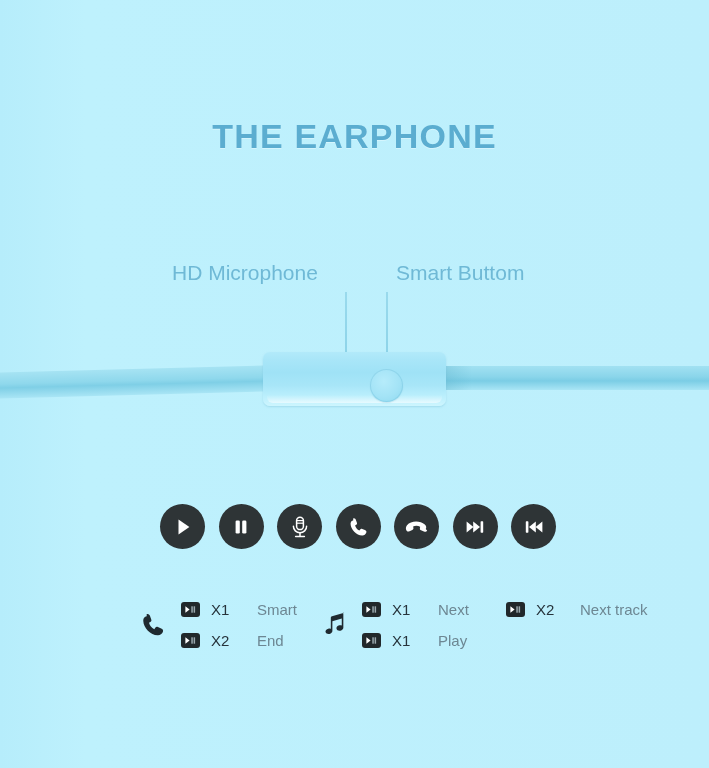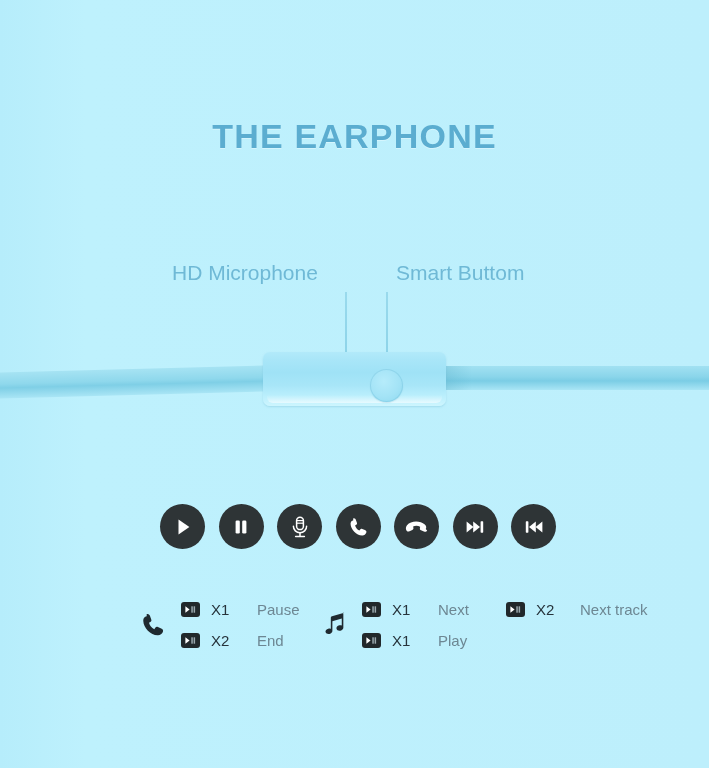--- a/index.html
+++ b/index.html
@@ -302,21 +302,21 @@
       <div class="legend-rows">
         <div class="legend-row">
           <span class="btn-chip">
             <svg width="13" height="9" viewBox="0 0 13 9" aria-hidden="true">
               <path d="M1.4 1.2 L5.6 4.5 L1.4 7.8 Z" fill="#ffffff"></path>
               <rect x="7.3" y="1.3" width="1.5" height="6.4" fill="#9aa7ad"></rect>
               <rect x="9.6" y="1.3" width="1.5" height="6.4" fill="#9aa7ad"></rect>
             </svg>
           </span>
           <span class="chip-count">X1</span>
-          <span class="chip-action">Pause</span>
+          <span class="chip-action">Smart</span>
         </div>
         <div class="legend-row">
           <span class="btn-chip">
             <svg width="13" height="9" viewBox="0 0 13 9" aria-hidden="true">
               <path d="M1.4 1.2 L5.6 4.5 L1.4 7.8 Z" fill="#ffffff"></path>
               <rect x="7.3" y="1.3" width="1.5" height="6.4" fill="#9aa7ad"></rect>
               <rect x="9.6" y="1.3" width="1.5" height="6.4" fill="#9aa7ad"></rect>
             </svg>
           </span>
           <span class="chip-count">X2</span>

